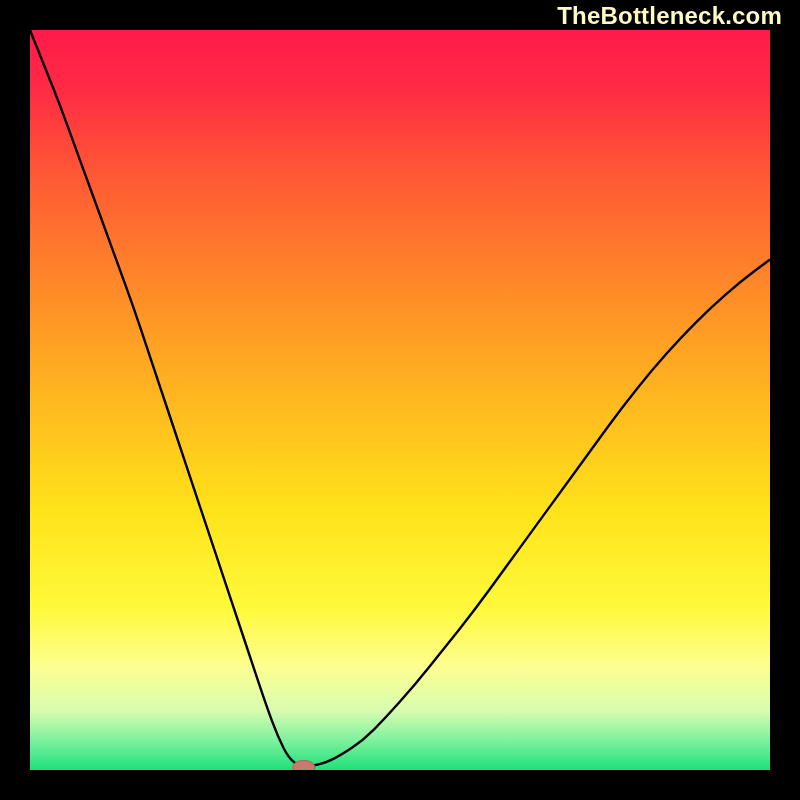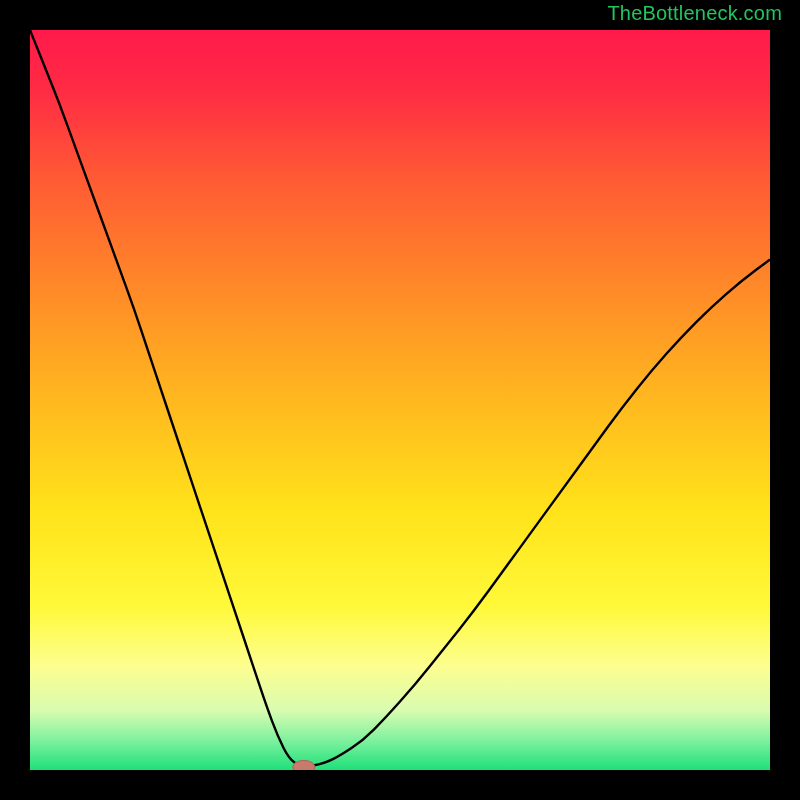--- a/index.html
+++ b/index.html
@@ -14,23 +14,23 @@
   .frame {
     position: absolute;
     left: 0; top: 0;
     width: 800px; height: 800px;
     background: #000;
   }
   .watermark {
     position: absolute;
     top: 2px;
     right: 18px;
-    color: #22c55e;
-    font-size: 20px;
-    font-weight: 400;
+    color: #fef9c3;
+    font-size: 24px;
+    font-weight: 700;
     letter-spacing: 0.2px;
     user-select: none;
   }
   svg {
     position: absolute;
     left: 0; top: 0;
     width: 800px; height: 800px;
   }
 </style>
 </head>

